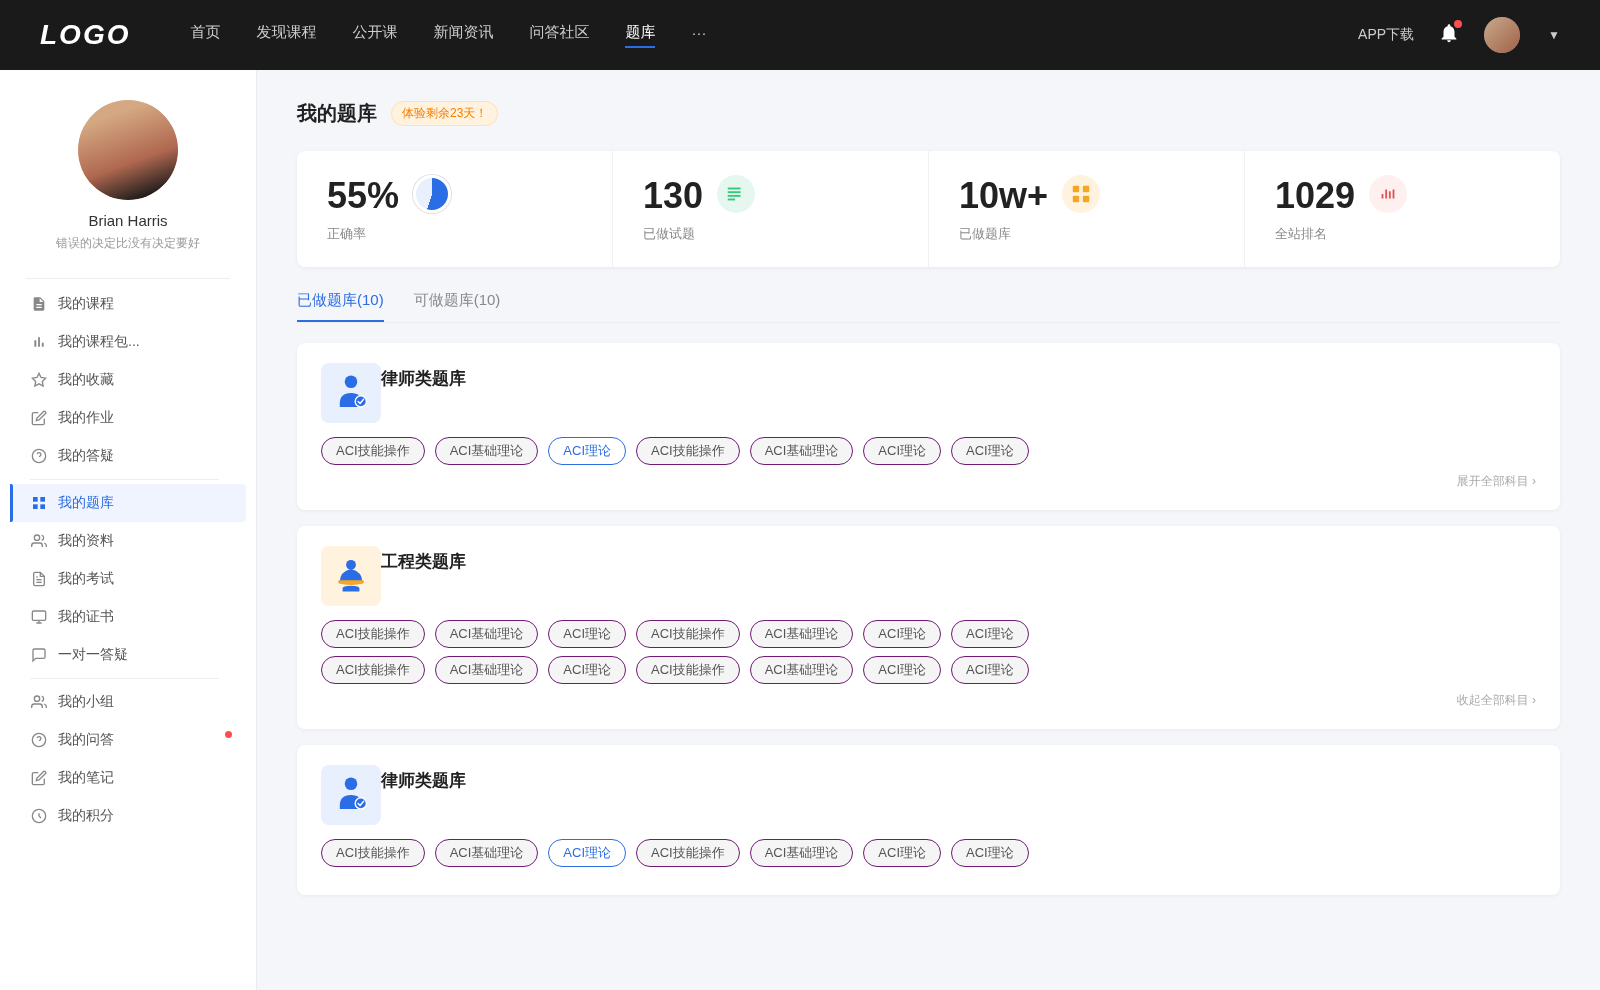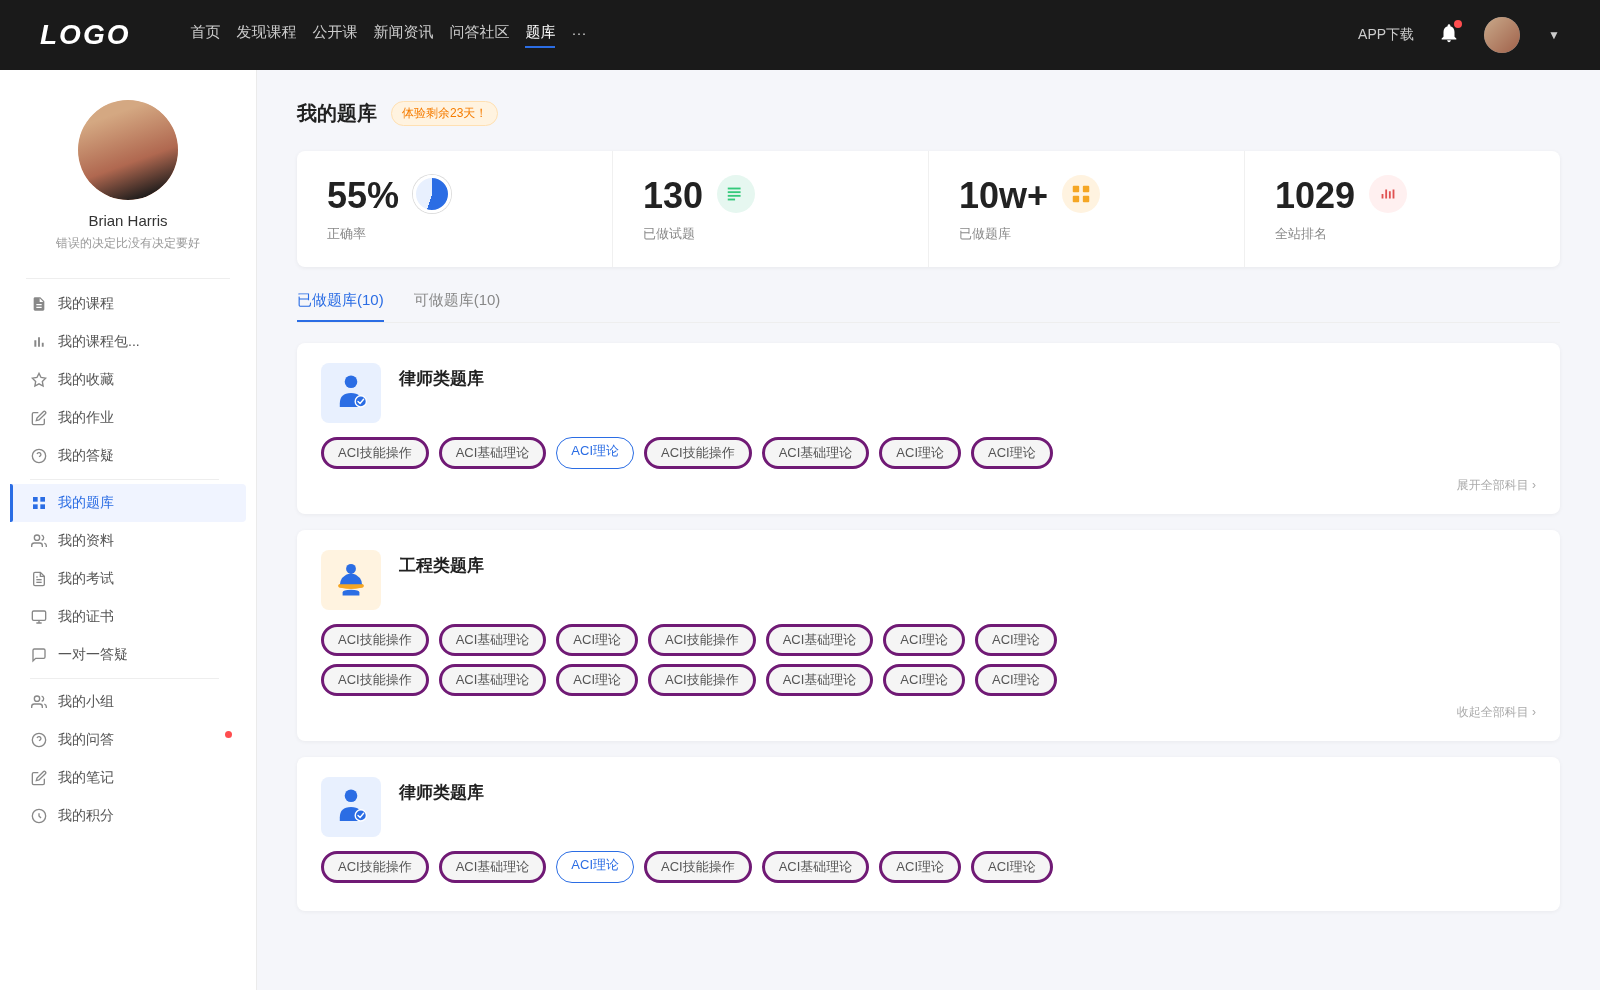--- a/index.html
+++ b/index.html
@@ -19,21 +19,21 @@
       color: #fff;
       font-size: 28px;
       font-weight: bold;
       letter-spacing: 2px;
       margin-right: 60px;
       font-style: italic;
     }
     .topnav-menu {
       display: flex;
       align-items: center;
-      gap: 16px;
+      gap: 36px;
       flex: 1;
     }
     .topnav-menu-item {
       color: #ccc;
       font-size: 15px;
       cursor: pointer;
       padding-bottom: 4px;
       border-bottom: 2px solid transparent;
       transition: color 0.2s;
     }
@@ -253,21 +253,20 @@
     .bank-card {
       background: #fff;
       border-radius: 8px;
       padding: 20px 24px;
       margin-bottom: 16px;
       box-shadow: 0 1px 4px rgba(0,0,0,0.05);
     }
     .bank-card-header {
       display: flex;
       align-items: flex-start;
-      gap: 18px;
       margin-bottom: 14px;
     }
     .bank-icon {
       width: 60px; height: 60px;
       background: #e8f0fe;
       border-radius: 8px;
       display: flex; align-items: center; justify-content: center;
       flex-shrink: 0;
     }
     .bank-title {
@@ -281,21 +280,21 @@
       flex-wrap: wrap;
       gap: 10px;
       margin-bottom: 8px;
     }
     .tag {
       padding: 4px 14px;
       border-radius: 20px;
       font-size: 13px;
       color: #555;
       background: #f5f5f5;
-      border: 3px solid #701a75;
+      border: 1px solid #701a75;
       cursor: pointer;
     }
     .tag.active-tag {
       color: #2b6de4;
       background: #fff;
       border: 1px solid #2b6de4;
     }
     .expand-btn {
       display: flex;
       justify-content: flex-end;

